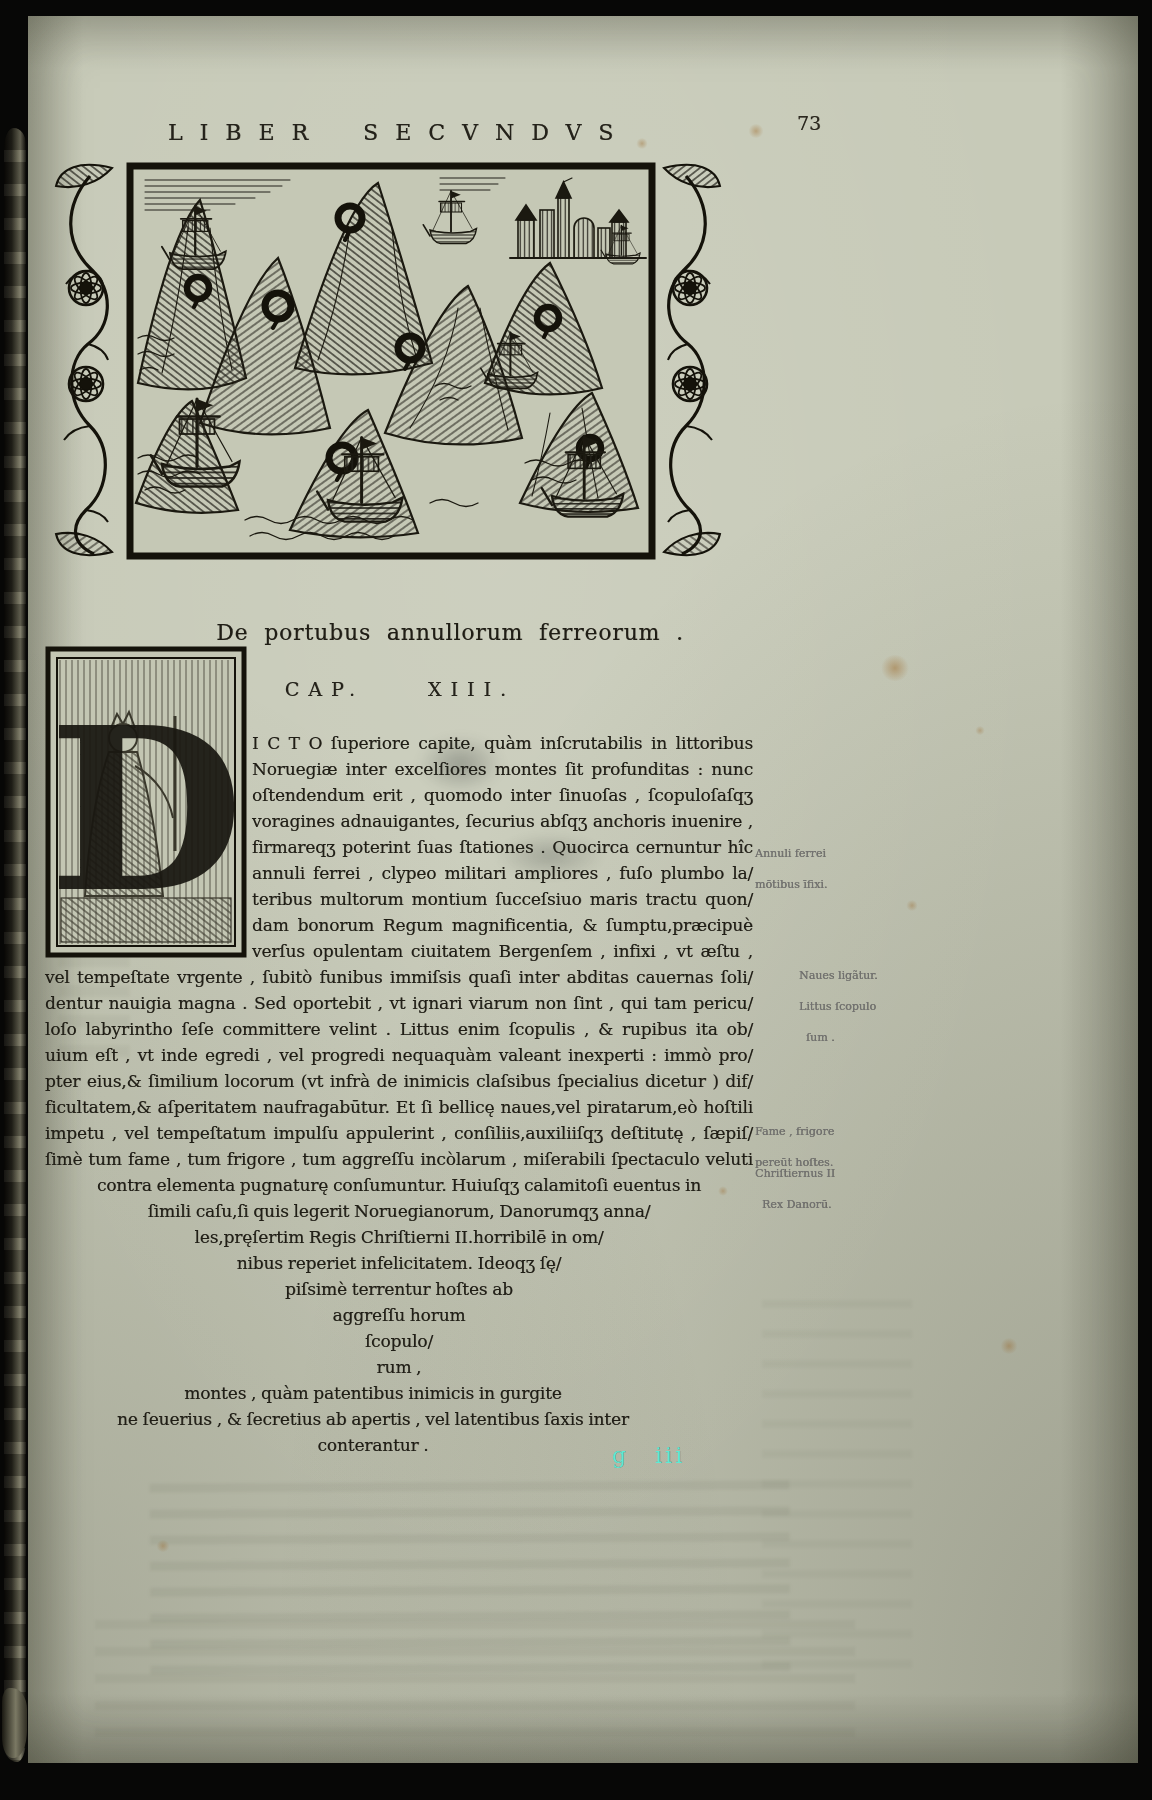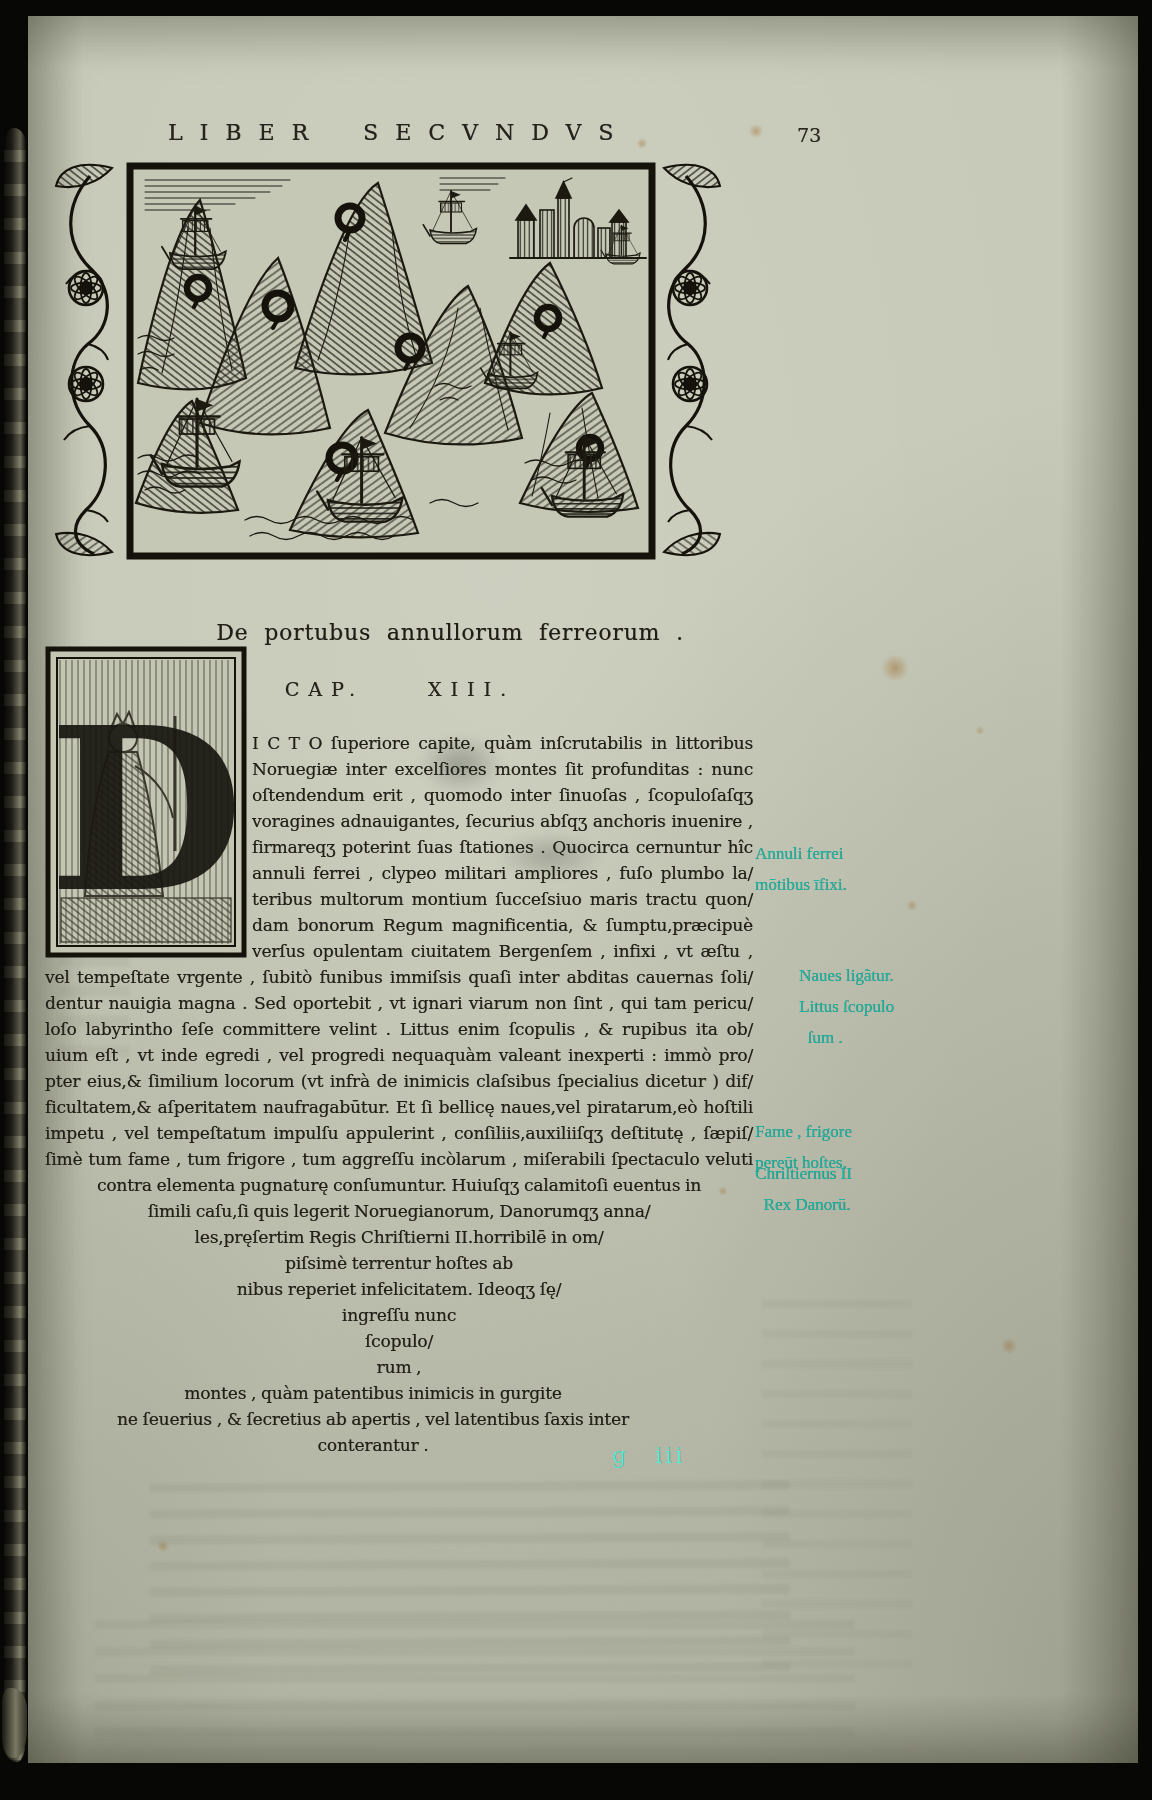--- a/index.html
+++ b/index.html
@@ -32,21 +32,21 @@
     position:absolute;left:2px;top:1688px;width:25px;height:70px;
     background:linear-gradient(90deg,#1a1912,#7b7964 55%,#2e2c22);
     border-radius:30% 60% 50% 40%/20% 30% 40% 30%;
   }
   .running-header{
     position:absolute;left:168px;top:120px;font-size:22px;
     letter-spacing:17px;word-spacing:14px;color:#24221a;
     text-shadow:.4px .4px .5px rgba(25,22,15,.55);
   }
   .folio{
-    position:absolute;left:797px;top:124px;font-size:19px;color:#2a271e;
+    position:absolute;left:797px;top:112px;font-size:19px;color:#2a271e;
     text-shadow:.3px .3px .4px rgba(25,22,15,.5);
   }
   svg.woodcut{position:absolute;left:50px;top:158px;}
   svg.dropcap{position:absolute;left:45px;top:646px;}
   .chapter-title{
     position:absolute;left:120px;top:620px;width:660px;text-align:center;
     font-size:22px;letter-spacing:.8px;word-spacing:8px;color:#1f1d15;
     text-shadow:.4px .4px .5px rgba(25,22,15,.5);
   }
   .cap-heading{
@@ -56,22 +56,22 @@
   .cap-heading span{letter-spacing:9px;}
   .cap-heading .capnum{margin-left:64px;}
   .body-col{position:absolute;left:45px;top:730px;width:708px;
     font-size:17px;letter-spacing:-0.15px;word-spacing:-0.5px;
     text-shadow:.35px .35px .45px rgba(25,22,15,.5);color:#201e16;}
   .body-col .ln{white-space:nowrap;line-height:26px;height:26px;
     text-align:justify;text-align-last:justify;}
   #indent-lines .ln{margin-left:207px;}
   #taper-lines .ln,#closing-lines .ln{text-align-last:center;}
   #closing-lines .ln{transform:translateX(-26px);}
-  .mnote{position:absolute;left:755px;width:165px;font-size:17px;color:#14b8a6;
-    text-shadow:.3px .3px .4px rgba(25,22,15,.5);font-family:Liberation Serif, serif;}
+  .mnote{position:absolute;left:755px;width:165px;font-size:11px;color:#737373;
+    text-shadow:.3px .3px .4px rgba(25,22,15,.5);}
   .mnote .mln{white-space:pre;line-height:31px;}
   #mnote-1{top:838px;}
   #mnote-2{top:960px;margin-left:44px;}
   #mnote-3{top:1116px;}
   #mnote-4{top:1158px;}
   .signature{position:absolute;left:612px;top:1443px;font-size:22px;
     word-spacing:16px;letter-spacing:3px;color:#5eead4;
     text-shadow:.3px .3px .4px rgba(25,22,15,.5);}
   .ghost{position:absolute;filter:blur(1.6px);pointer-events:none;}
   .gh-a{left:150px;top:1482px;width:640px;height:206px;opacity:.55;
@@ -272,23 +272,23 @@
       <div class="ln">uium eſt , vt inde egredi , vel progredi nequaquàm valeant inexperti : immò pro/</div>
       <div class="ln">pter eius,&amp; ſimilium locorum (vt infrà de inimicis claſsibus ſpecialius dicetur ) dif/</div>
       <div class="ln">ficultatem,&amp; aſperitatem naufragabūtur. Et ſi bellicę naues,vel piratarum,eò hoſtili</div>
       <div class="ln">impetu , vel tempeſtatum impulſu appulerint , conſiliis,auxiliiſqʒ deſtitutę , ſæpiſ/</div>
       <div class="ln">ſimè tum fame , tum frigore , tum aggreſſu incòlarum , miſerabili ſpectaculo veluti</div>
     </div>
   <div id="taper-lines">
       <div class="ln">contra elementa pugnaturę conſumuntur.  Huiuſqʒ calamitoſi euentus in</div>
       <div class="ln">ſimili caſu,ſi quis legerit Noruegianorum, Danorumqʒ anna/</div>
       <div class="ln">les,pręſertim Regis Chriſtierni II.horribilē in om/</div>
+      <div class="ln">nibus reperiet infelicitatem.  Ideoqʒ ſę/</div>
       <div class="ln">piſsimè terrentur hoſtes ab</div>
-      <div class="ln">nibus reperiet infelicitatem.  Ideoqʒ ſę/</div>
-      <div class="ln">ingreſſu nunc</div>
+      <div class="ln">aggreſſu horum</div>
       <div class="ln">ſcopulo/</div>
       <div class="ln">rum ,</div>
     </div>
   <div id="closing-lines">
       <div class="ln">montes , quàm patentibus inimicis in gurgite</div>
       <div class="ln">ne ſeuerius , &amp; ſecretius ab apertis , vel latentibus ſaxis inter</div>
       <div class="ln">conterantur .</div>
     </div>
 </div>
 

